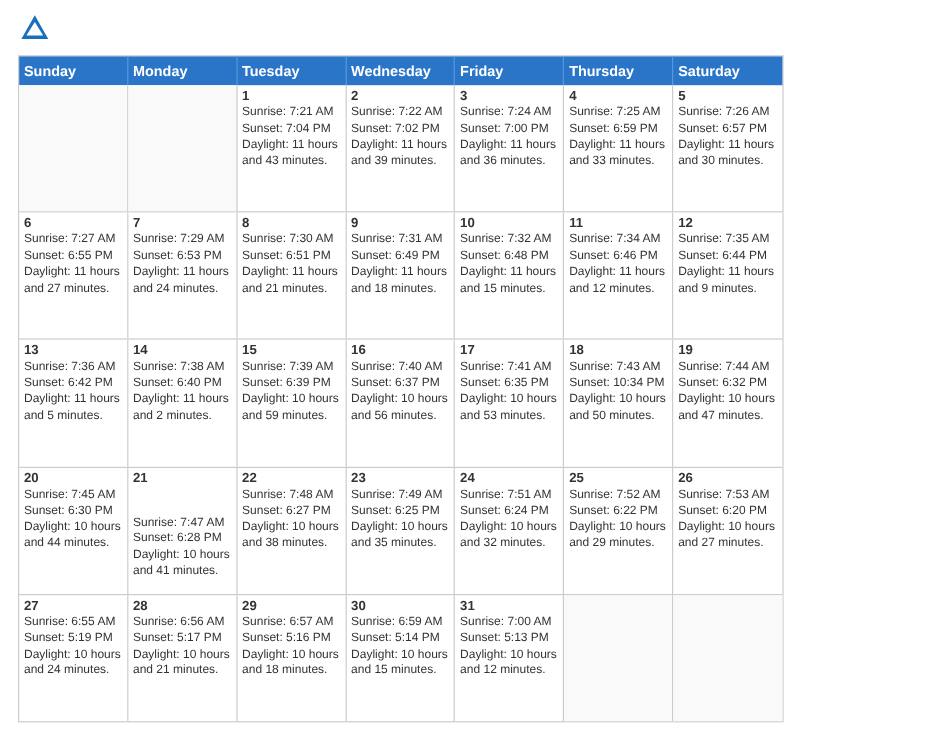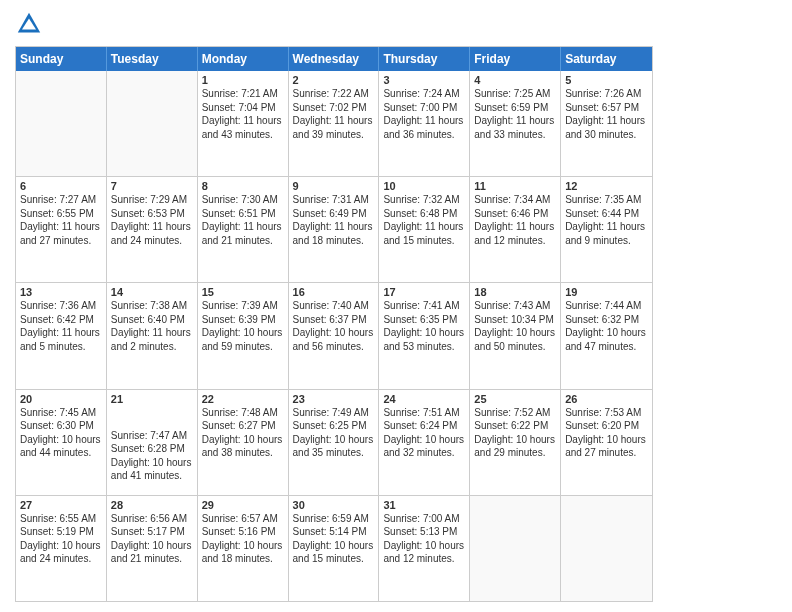--- a/index.html
+++ b/index.html
@@ -122,25 +122,25 @@
     </div>
     <div class="title-block">
       <div class="month-title"></div>
       <div class="location-title"></div>
     </div>
   </div>
 
   <div class="calendar">
     <div class="cal-header-row">
     <div class="cal-header-cell">Sunday</div>
+        <div class="cal-header-cell">Monday</div>
         <div class="cal-header-cell">Tuesday</div>
-        <div class="cal-header-cell">Monday</div>
         <div class="cal-header-cell">Wednesday</div>
+        <div class="cal-header-cell">Friday</div>
         <div class="cal-header-cell">Thursday</div>
-        <div class="cal-header-cell">Friday</div>
         <div class="cal-header-cell">Saturday</div>
       </div>
     <div class="cal-body">
     <div class="cal-row">
           <div class="cal-cell empty"></div>
           <div class="cal-cell empty"></div>
           <div class="cal-cell">
             <div class="day-number">1</div>
             <div class="cell-text" style="white-space: pre-line;">Sunrise: 7:21 AM
 Sunset: 7:04 PM

